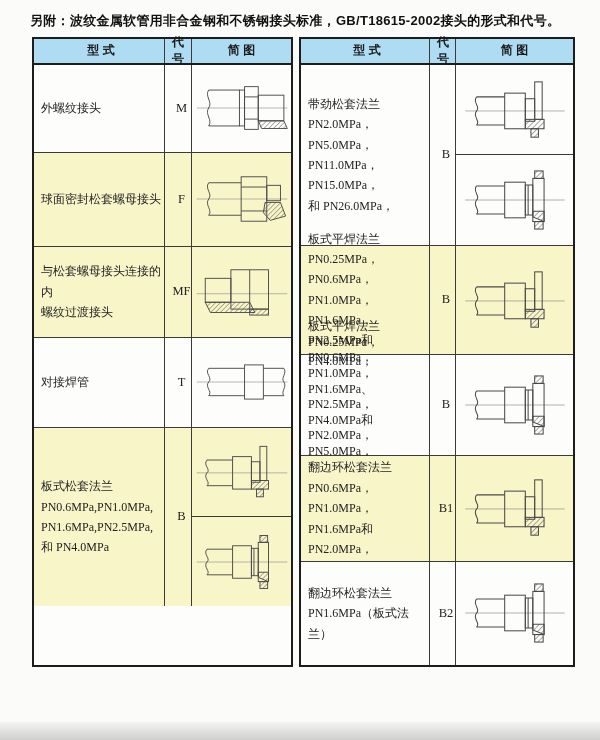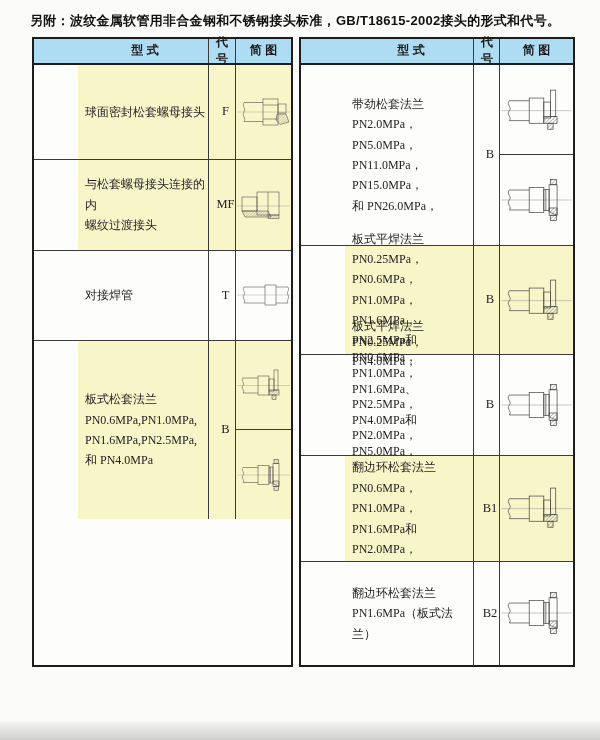--- a/index.html
+++ b/index.html
@@ -27,21 +27,21 @@
   }
   .tbl{border:2px solid var(--border);background:#fdfdfc;}
   .tbl.left{width:261px;}
   .tbl.right{width:276px;}
   .thead{display:flex;background:var(--header-bg);height:26px;border-bottom:2px solid var(--border);}
   .thead .cell{display:flex;align-items:center;justify-content:center;
     font-size:12px;font-weight:bold;color:#1a1a1a;}
   .row{display:flex;}
   .row + .row{border-top:1px solid var(--grid);}
   .cell{min-width:0;}
-  .c-type{width:130px;display:flex;align-items:center;padding:4px 3px 4px 7px;margin-left:44px;}
+  .c-type{width:130px;display:flex;align-items:center;padding:4px 3px 4px 7px;}
   .c-code{width:27px;display:flex;align-items:center;justify-content:center;border-left:1px solid var(--grid);padding-left:7px;}
   .c-sk{flex:1;display:flex;align-items:center;justify-content:center;border-left:1px solid var(--grid);}
   .tbl.right .c-type{width:128px;}
   .tbl.right .c-code{width:26px;}
   .row.hl .cell{background:var(--highlight-bg);}
   .tx{
     white-space:pre-line;font-size:12px;line-height:1.7;
     font-family:"Liberation Serif",serif;color:#222;
   }
   .row.tight .tx{line-height:1.3;}
@@ -158,20 +158,33 @@
 
 <div class="tables">
 
   <div class="tbl left">
     <div class="thead">
       <div class="cell c-type">型        式</div>
       <div class="cell c-code">代号</div>
       <div class="cell c-sk">简      图</div>
     </div>
 
+    <div class="row" style="height:87px">
+      <div class="cell c-type">
+          <span class="tx">外螺纹接头</span>
+        </div>
+      <div class="cell c-code">
+          <span class="code-tx">M</span>
+        </div>
+      <div class="cell c-sk">
+          <svg class="sketch" viewBox="0 0 110 64">
+            <use href="#male-thread-sketch" xlink:href="#male-thread-sketch"></use>
+          </svg>
+        </div>
+    </div>
 
     <div class="row hl" style="height:94px">
       <div class="cell c-type">
           <span class="tx">球面密封松套螺母接头</span>
         </div>
       <div class="cell c-code">
           <span class="code-tx">F</span>
         </div>
       <div class="cell c-sk">
           <svg class="sketch" viewBox="0 0 110 64">

